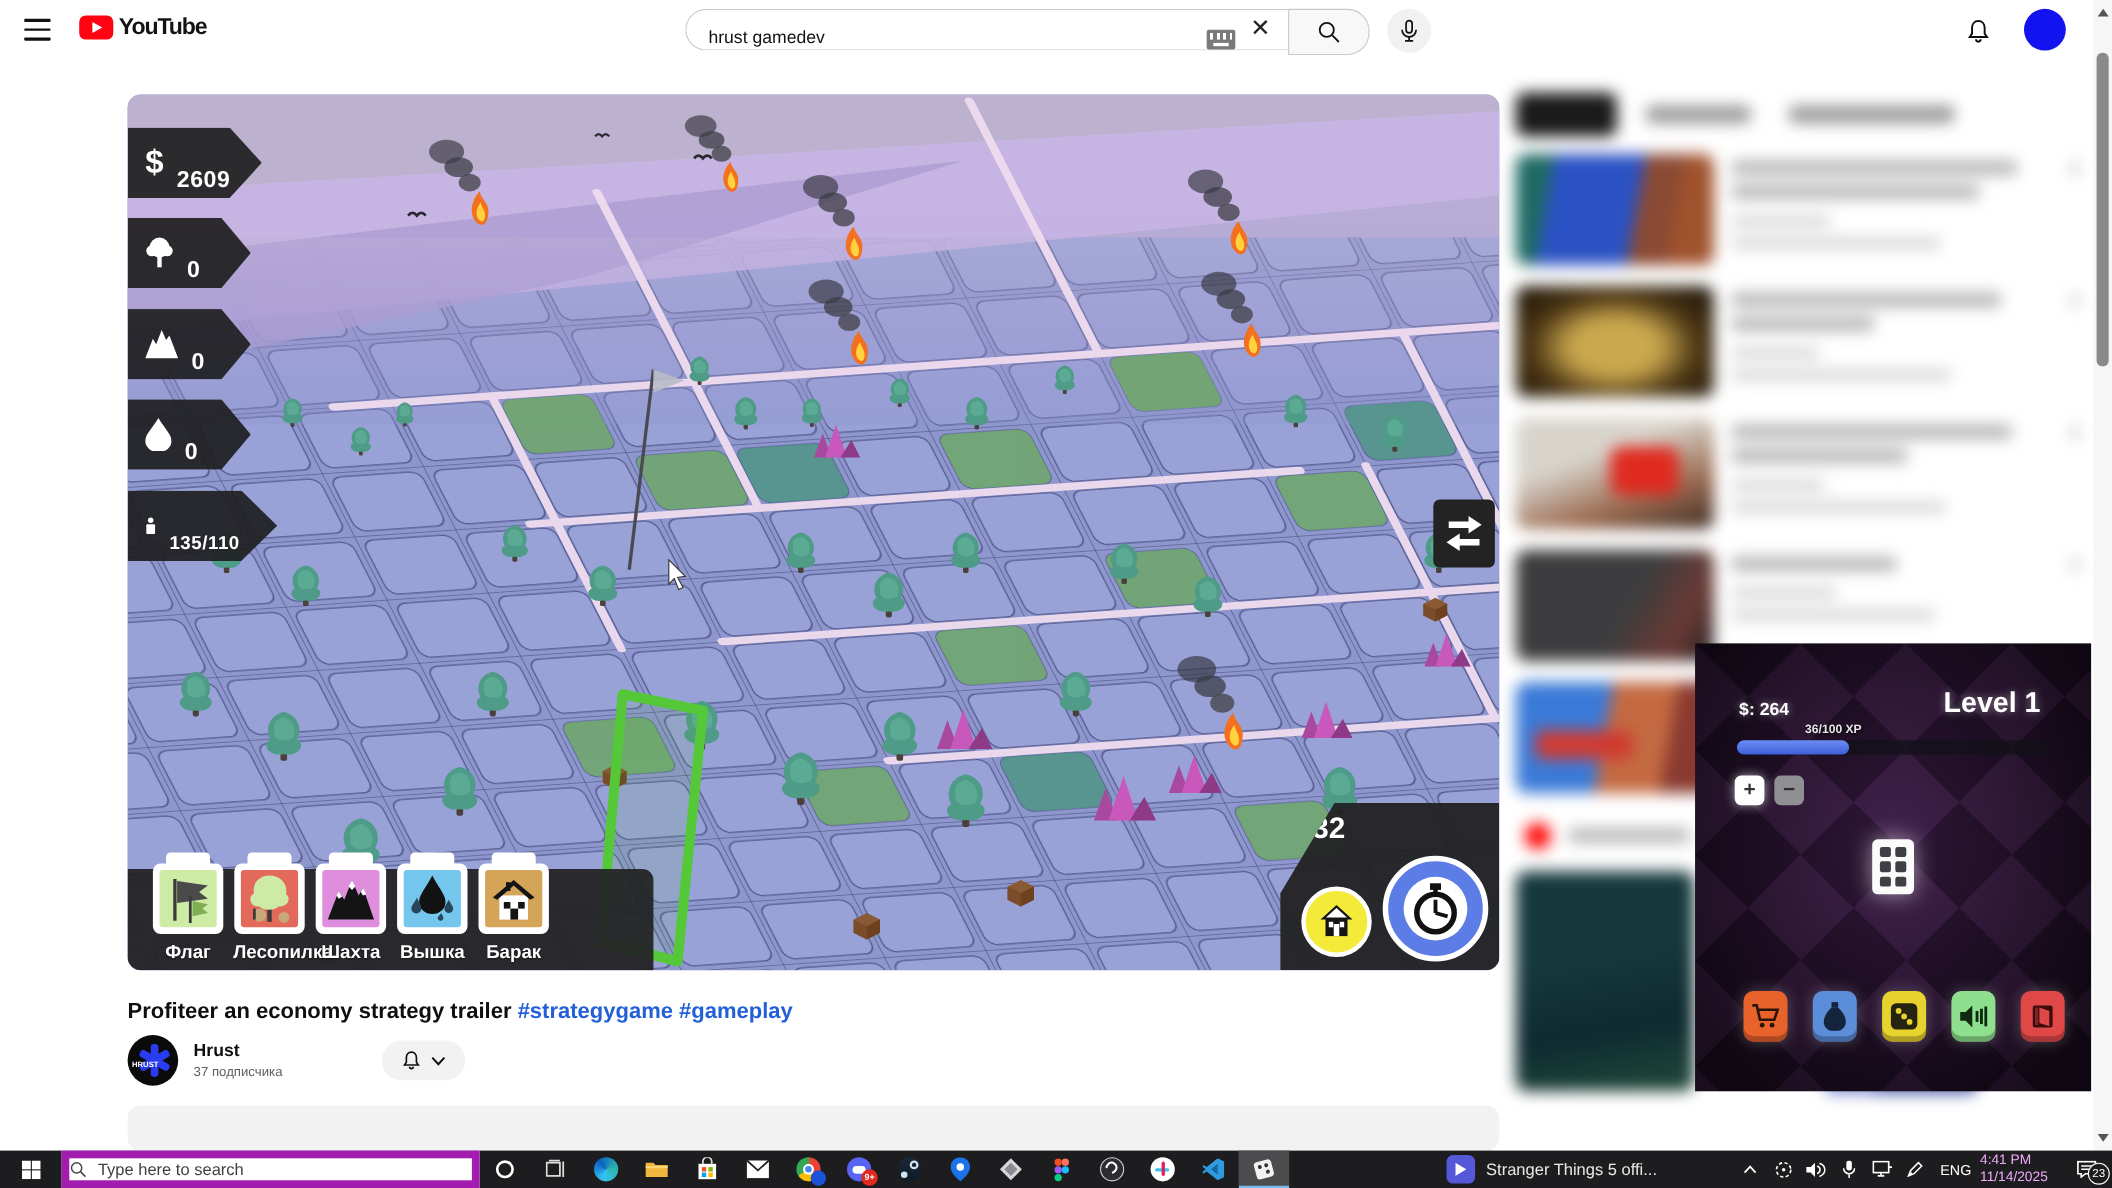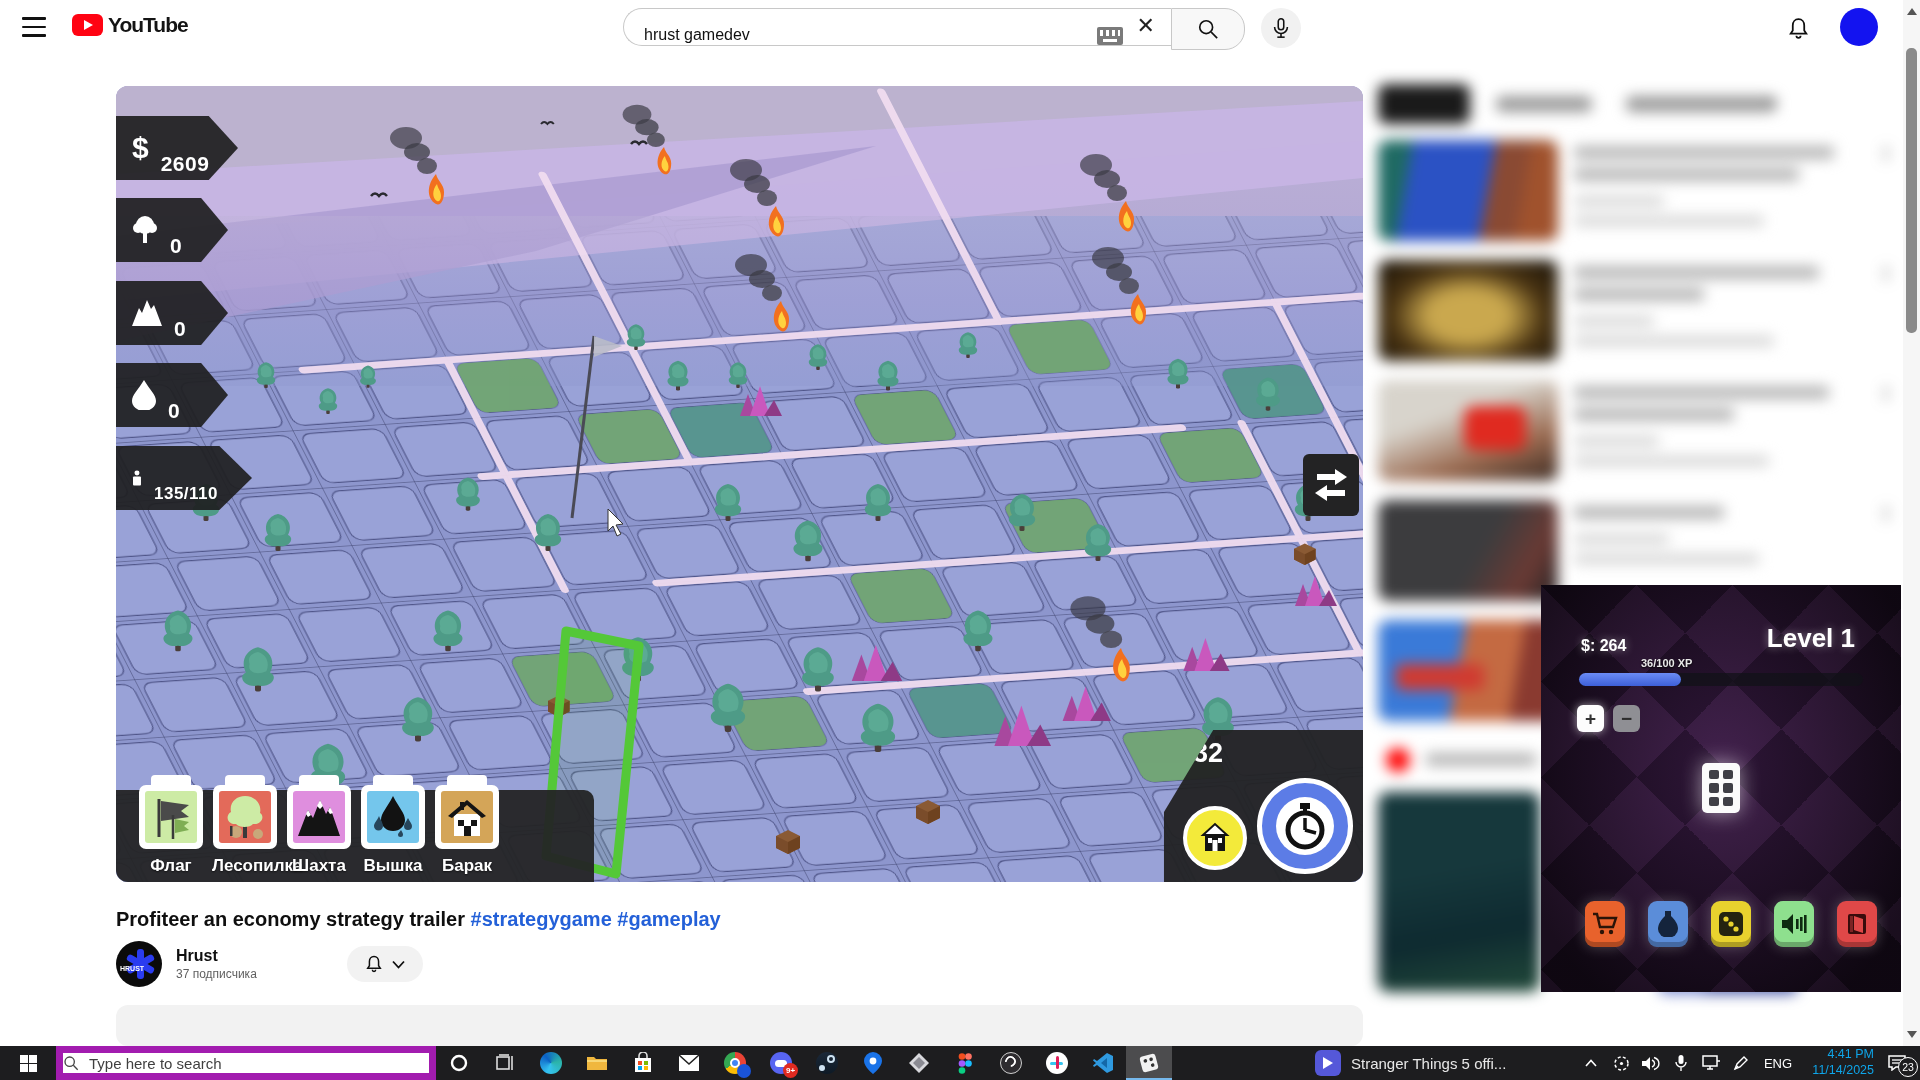--- a/index.html
+++ b/index.html
@@ -99,21 +99,21 @@
   #startbtn{width:56px;height:34px;display:flex;align-items:center;justify-content:center;cursor:pointer;}
   #tb-search{width:380px;height:34px;background:#fff;display:flex;align-items:center;gap:10px;box-sizing:border-box;cursor:text;border:7px solid #a21caf;}
   #tb-search span{color:#3f3f3f;font-size:15px;}
   .tb-ico{width:46px;height:34px;display:flex;align-items:center;justify-content:center;cursor:pointer;position:relative;}
   .tb-ico.active{background:#4c4c4e;box-shadow:inset 0 -2px 0 #76b9ed;}
   #tray{margin-left:auto;display:flex;align-items:center;height:34px;}
   #media-chip{width:26px;height:26px;border-radius:6px;background:#5558d9;display:flex;align-items:center;justify-content:center;margin-right:10px;cursor:pointer;}
   #media-title{color:#e8e8e8;font-size:15px;width:225px;white-space:nowrap;overflow:hidden;cursor:pointer;}
   .tray-ico{color:#e8e8e8;width:30px;text-align:center;cursor:pointer;display:flex;align-items:center;justify-content:center;height:34px;}
   #tb-lang{color:#fff;font-size:13px;width:44px;text-align:center;cursor:pointer;}
-  #tb-clock{color:#0ea5e9;font-size:12.5px;text-align:right;line-height:1.25;width:74px;cursor:pointer;}
+  #tb-clock{color:#f0abfc;font-size:12.5px;line-height:1.25;width:74px;cursor:pointer;}
   #tb-notif{position:relative;width:46px;height:34px;display:flex;align-items:center;justify-content:center;cursor:pointer;}
   #tb-notif .cnt{position:absolute;right:2px;bottom:3px;border:1.5px solid #fff;color:#fff;border-radius:50%;width:18px;height:18px;font-size:10.5px;display:flex;align-items:center;justify-content:center;background:#1d1d1f;}
   svg{display:block;}
 </style>
 </head>
 <body>
 
 <div id="topbar">
   <div id="hamburger">
       <span></span>

